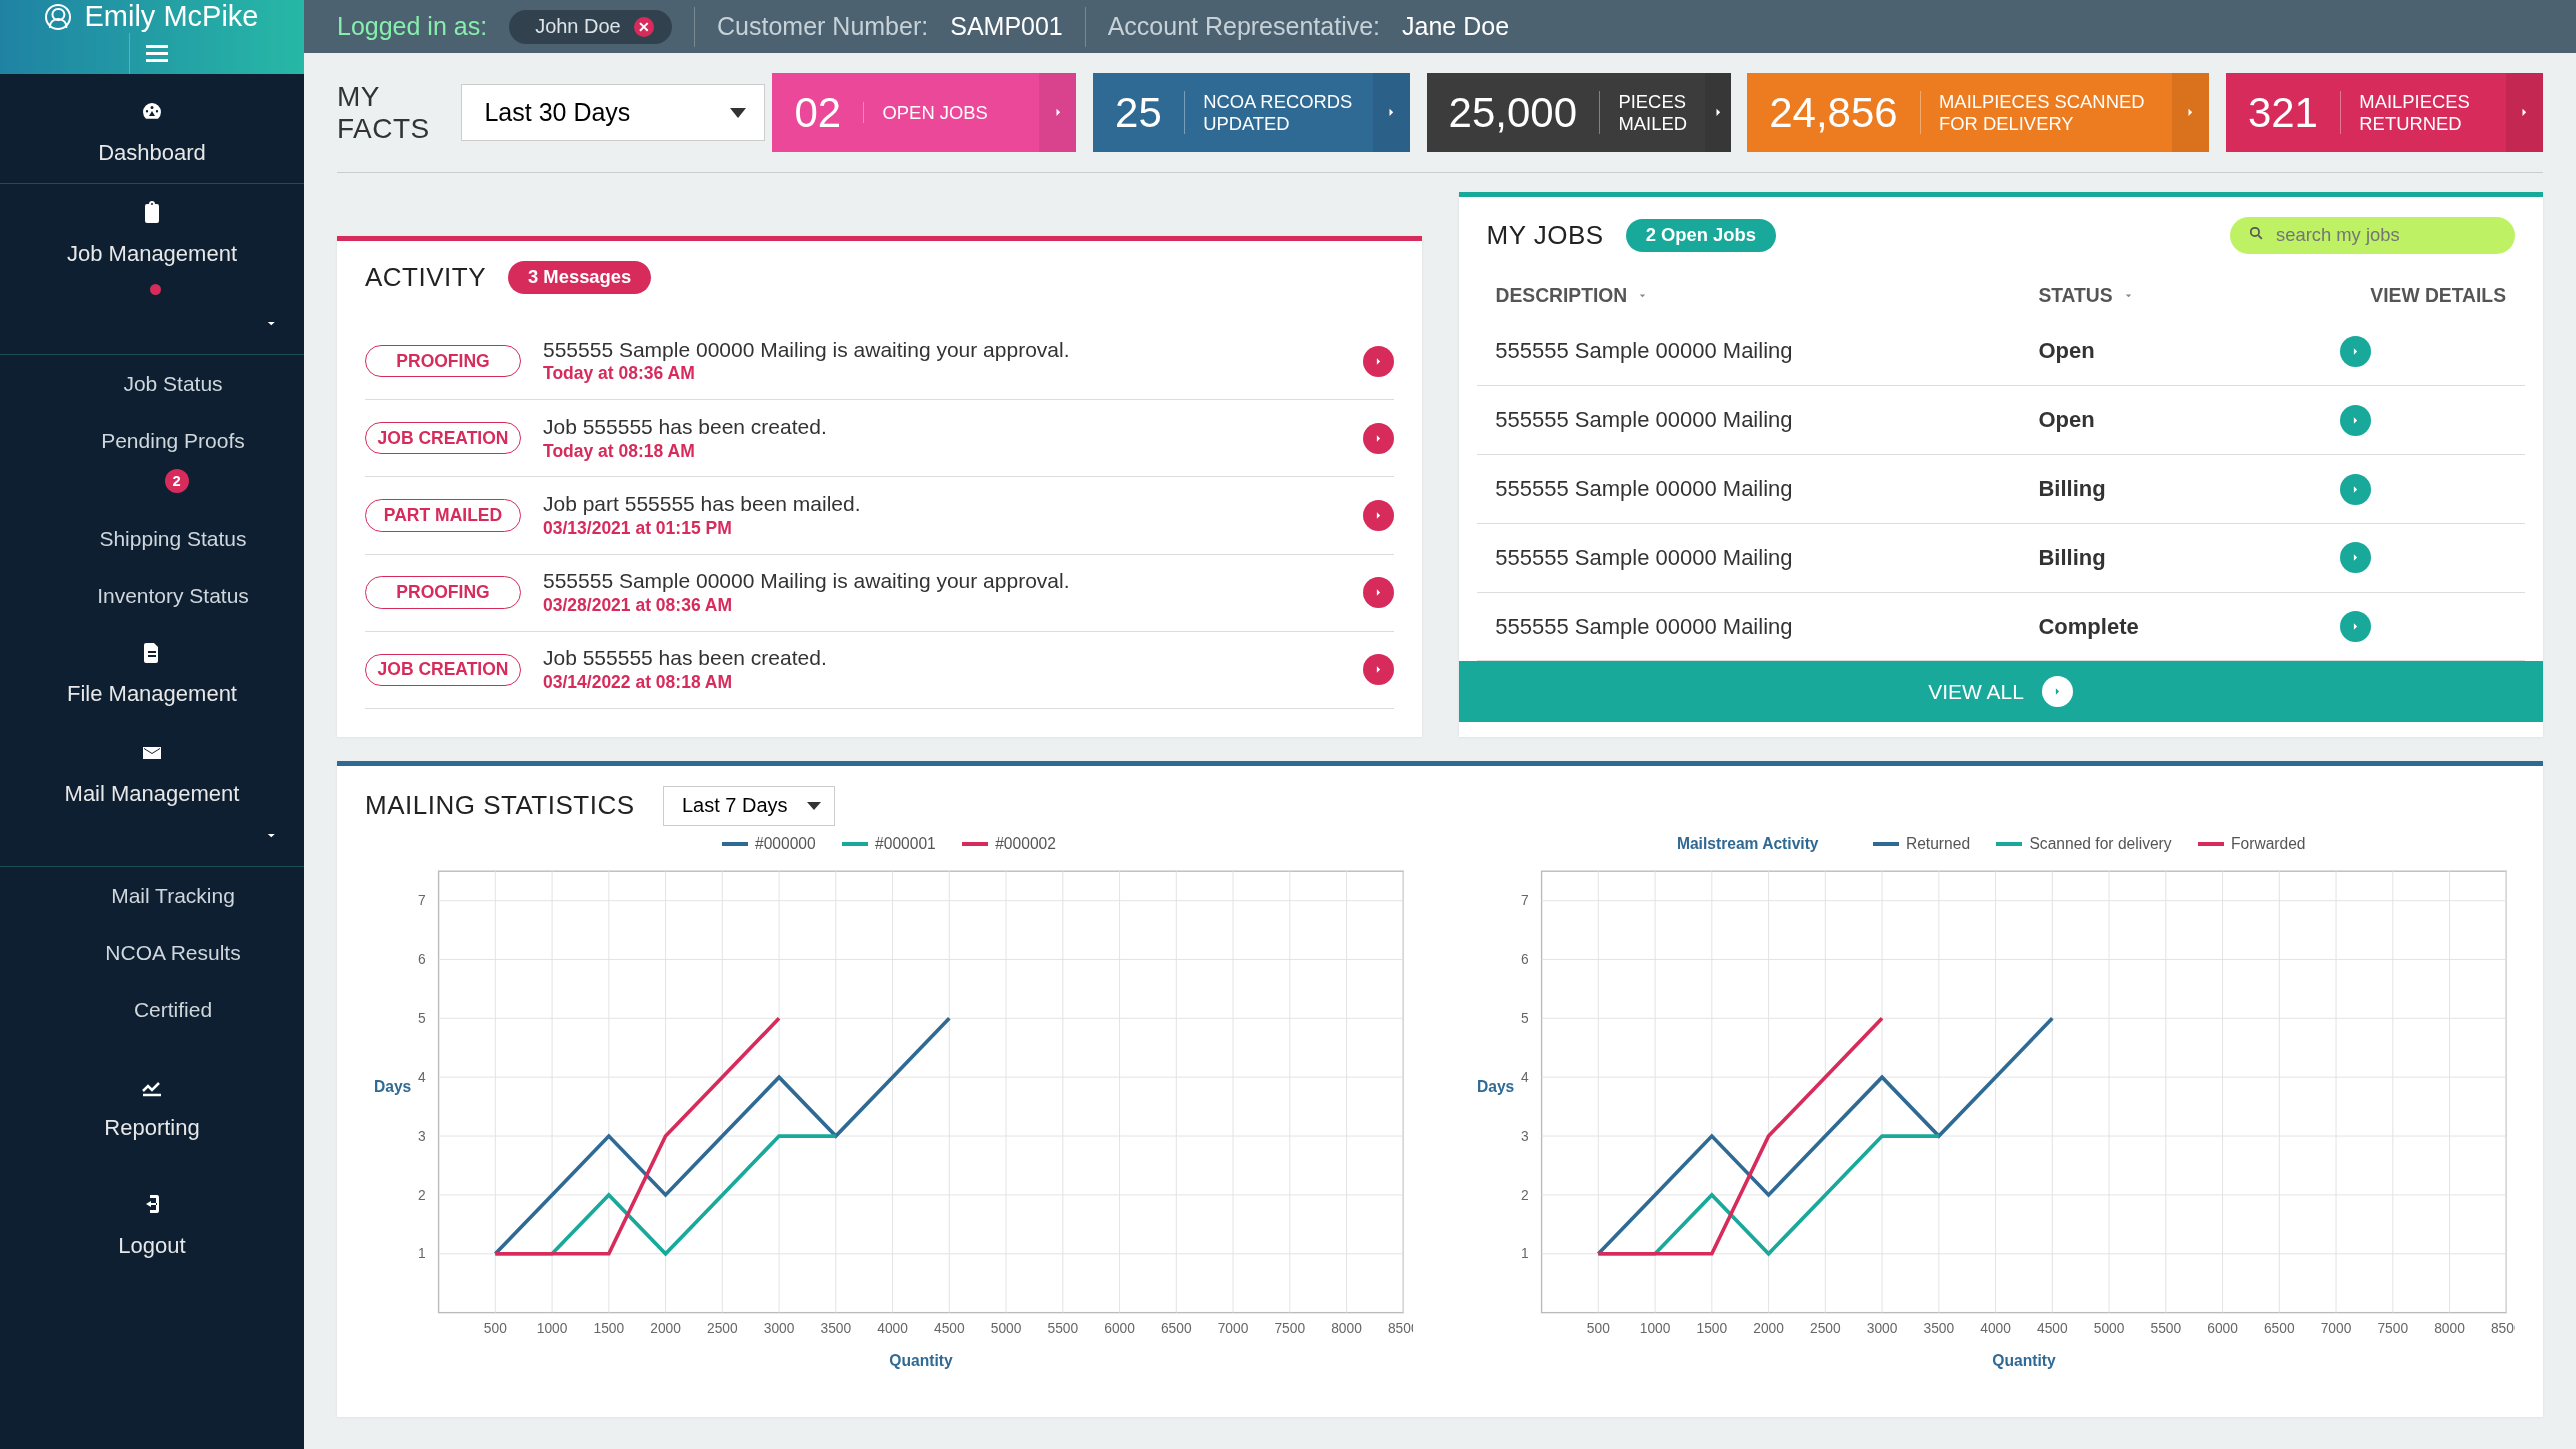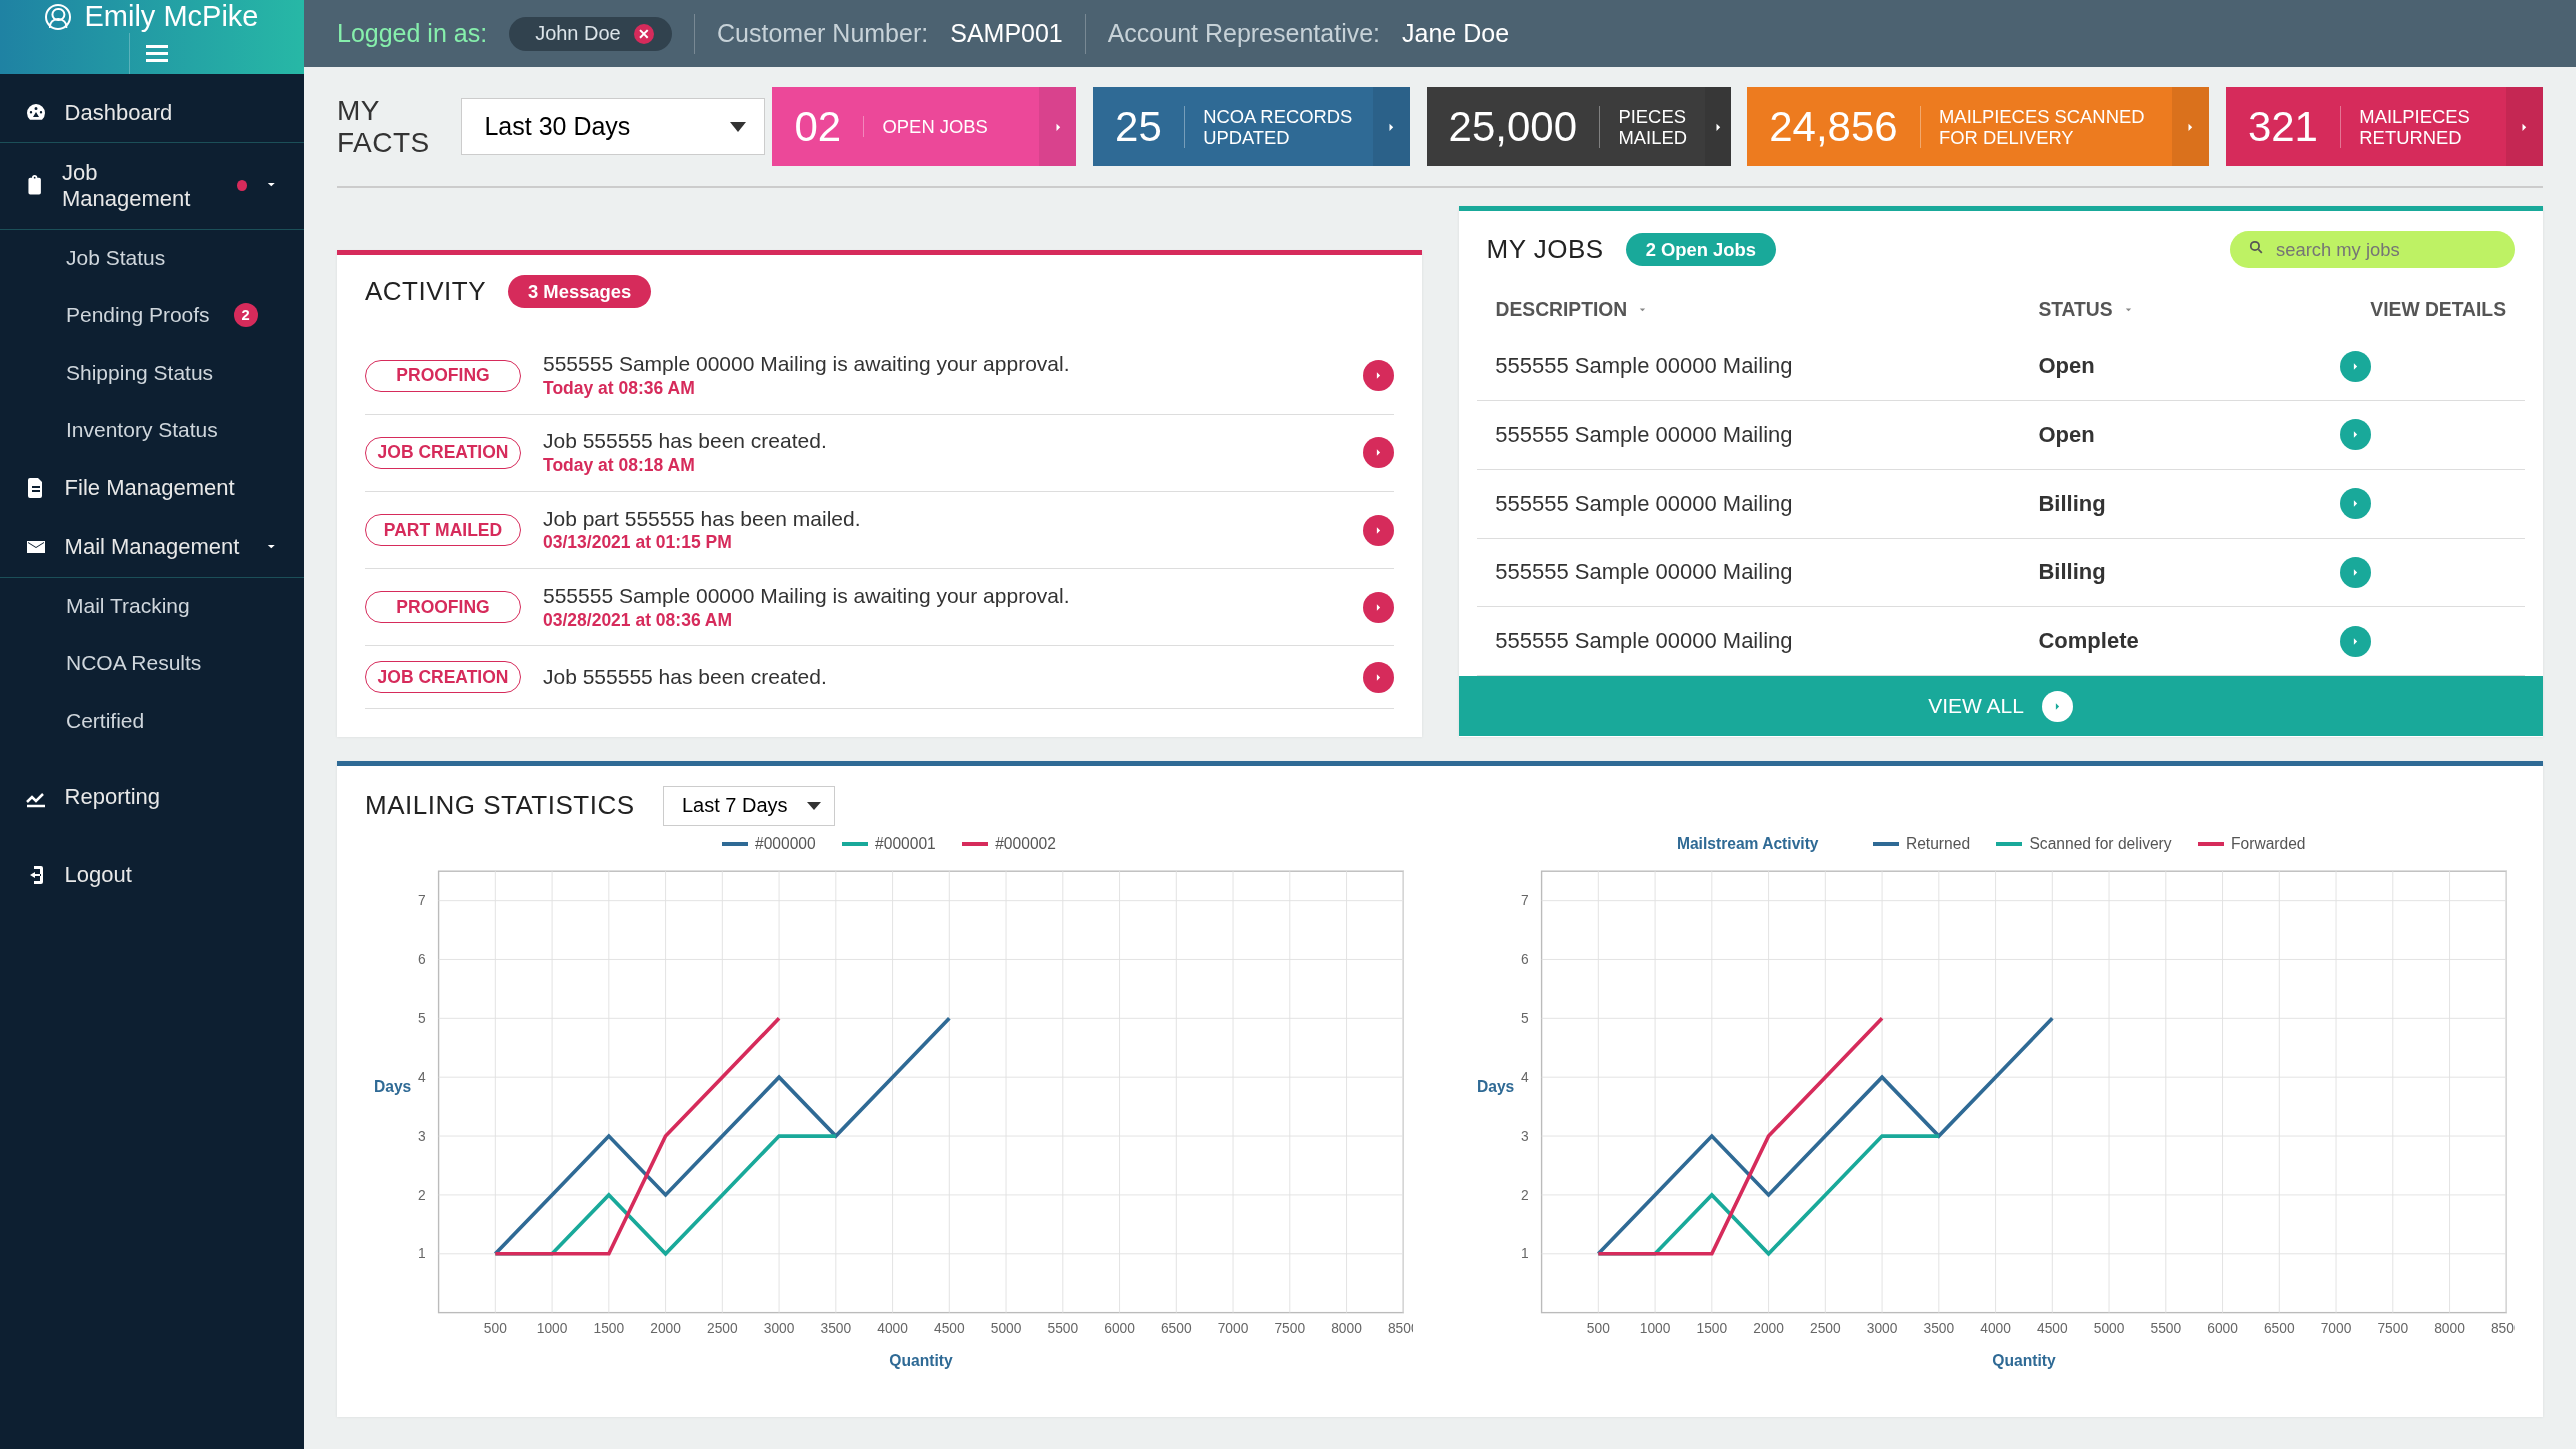--- a/index.html
+++ b/index.html
@@ -11,21 +11,21 @@
 .sidebar-header { height: 74px; background: linear-gradient(90deg, #1f82a3 0%, #27b8a6 100%); display: flex; align-items: center; padding: 0 22px; justify-content: space-between; flex-direction: column; }
 .sidebar-user { display: flex; align-items: center; gap: 13px; font-size: 29px; font-weight: 300; }
 .user-circle-icon { width: 26px; height: 26px; border: 2.3px solid #fff; border-radius: 50%; position: relative; }
 .user-circle-icon::before { content: ''; position: absolute; width: 9.2px; height: 9.2px; border-radius: 50%; border: 2.3px solid #fff; top: 2.8px; left: 50%; transform: translateX(-50%); }
 .user-circle-icon::after { content: ''; position: absolute; width: 14.7px; height: 7.4px; border: 2.3px solid #fff; border-bottom: none; border-radius: 9.2px 9.2px 0 0; bottom: 0px; left: 50%; transform: translateX(-50%); }
 .hamburger-box { width: 55px; height: 74px; display:flex; align-items:center; justify-content:center; border-left: 0.9px solid rgba(255,255,255,0.25); margin-left: 9.2px;}
 .hamburger-icon { display: flex; flex-direction: column; gap: 4.6px; }
 .hamburger-icon span { width: 22px; height: 2.8px; background: #fff; display: block; }
 
 .nav { padding-top: 9.2px; }
-.nav-item { display: flex; align-items: center; padding: 16.6px 24px; font-size: 22px; cursor: pointer; color: #e8e8e8; gap: 16.6px; position: relative; }
+.nav-item { display: flex; align-items: center; padding: 16.6px 24px; font-size: 22px; cursor: pointer; color: #e8e8e8; gap: 16.6px; position: relative; flex-direction: column; }
 .nav-item.section-head { font-weight: 500; }
 .nav-item.sub { padding-left: 66px; font-size: 21px; color: #cfd6dc; }
 .nav-item.expanded { border-top: 0.9px solid #1b4f58; border-bottom: 0.9px solid #1b4f58; }
 .nav-item.mail-mgmt { border-bottom: 0.9px solid #1b4f58; }
 .nav-icon { width: 24px; height: 24px; display: flex; align-items: center; justify-content: center; }
 .badge-red { background: #d62b5b; color: #fff; border-radius: 50%; width: 24px; height: 24px; display: inline-flex; align-items: center; justify-content: center; font-size: 14.7px; font-weight: 600; margin-left: 7.4px;}
 .dot-red { width: 11px; height: 11px; border-radius: 50%; background: #d62b5b; display: inline-block; margin-left: 7.4px; }
 .chevron { margin-left: auto; }
 .chevron svg { width: 16.6px; height: 16.6px; }
 
@@ -339,20 +339,21 @@
                 <span class="circle-arrow">
                   <svg viewBox="0 0 24 24">
                     <path d="M9 6l6 6-6 6z"></path>
                   </svg>
                 </span>
               </div>
               <div class="activity-item">
                 <span class="tag-outline">JOB CREATION</span>
                 <div class="activity-text">
                   <div class="msg">Job 555555 has been created.</div>
+                  <div class="time">03/14/2022 at 08:18 AM</div>
                 </div>
                 <span class="circle-arrow">
                   <svg viewBox="0 0 24 24">
                     <path d="M9 6l6 6-6 6z"></path>
                   </svg>
                 </span>
               </div>
             </div>
         </div>
 

